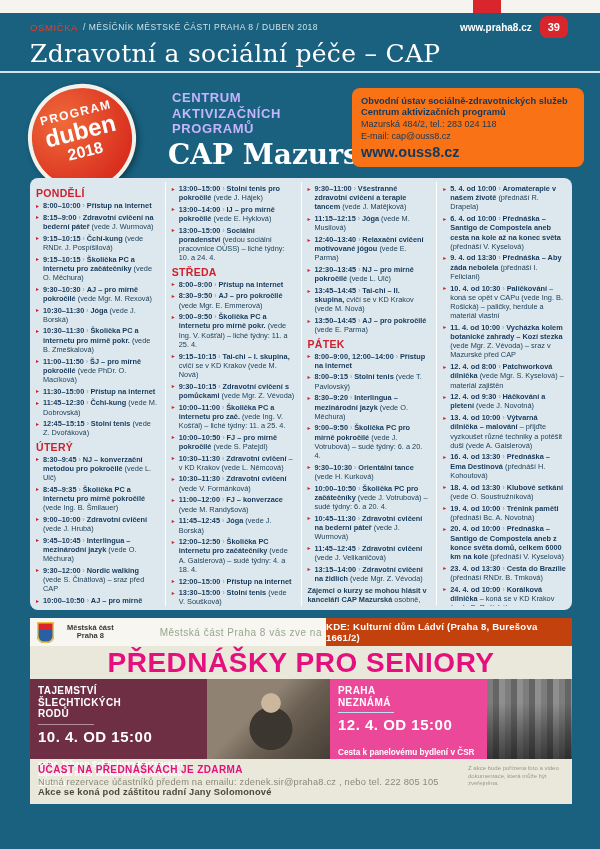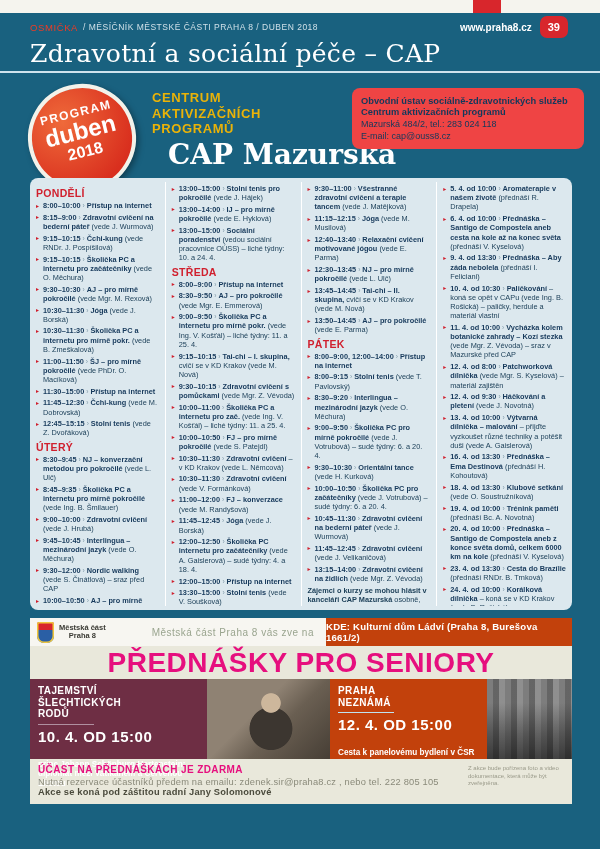--- a/index.html
+++ b/index.html
@@ -23,25 +23,25 @@
   .title-rule{position:absolute;top:71px;left:0;width:600px;height:2px;background:#cfe3ed;}
 
   
   .badge{position:absolute;top:84px;left:28px;width:100px;height:100px;border-radius:50%;
          background:radial-gradient(circle at 35% 30%,#ef6a3a,#d92f1e 75%);
          border:4px solid #f3f2ea;transform:rotate(-14deg);
          box-shadow:2px 3px 6px rgba(0,0,0,.35);color:#fff;text-align:center;}
   .badge .b1{font-size:12px;font-weight:bold;letter-spacing:1.5px;margin-top:17px;}
   .badge .b2{font-size:24px;font-weight:bold;line-height:24px;}
   .badge .b3{font-size:16px;font-weight:bold;}
-  .cap-center{position:absolute;top:90px;left:152px;color:#eab308;}
+  .cap-center{position:absolute;top:90px;left:172px;color:#c4b5fd;}
   .cap-center .l{font-weight:bold;font-size:13px;letter-spacing:.6px;line-height:15.5px;}
   .cap-name{position:absolute;top:138px;left:168px;color:#fff;font-family:"DejaVu Serif","Liberation Serif",serif;
             font-weight:bold;font-size:28px;}
-  .info-box{position:absolute;top:88px;left:352px;width:214px;background:#ef4444;border-radius:8px;
+  .info-box{position:absolute;top:88px;left:352px;width:214px;background:#f97316;border-radius:8px;
             padding:8px 9px 7px 9px;color:#12395c;}
   .info-box .ib{font-weight:bold;font-size:9.3px;line-height:11px;}
   .info-box .ir{font-size:9px;line-height:11px;margin-top:1px;}
   .info-box .is{font-weight:bold;font-size:14.5px;margin-top:2px;}
 
   
   .schedule{position:absolute;top:178px;left:30px;width:542px;height:432px;background:#dce8ee;
             border-radius:8px;display:flex;overflow:hidden;padding:4px 0;box-sizing:border-box;}
   .col{flex:1;padding:2px 6px;overflow:hidden;}
   .col + .col{border-left:1px solid #fff;}
@@ -52,35 +52,35 @@
   .entry .sep{color:#7f99a8;margin:0 2px;font-size:6.5px;}
   .entry .ti{font-weight:bold;color:#16395b;}
   .note{font-size:7.35px;line-height:9.2px;color:#1d4059;margin:2px 0 3px 0;}
 
   
   .ad{position:absolute;top:618px;left:30px;width:542px;height:186px;background:#e9e8db;}
   .ad-top{height:28px;background:#f7f6f1;display:flex;align-items:center;position:relative;}
   .coa{width:17px;height:21px;margin-left:7px;border-radius:2px 2px 7px 7px;
        background:linear-gradient(180deg,#d8262c 0 40%,#2a5fa5 40% 100%);
        box-shadow:inset 0 0 0 1.5px #f0c73c;}
-  .logo-text{font-size:7.5px;font-weight:bold;color:#3a3a33;line-height:8.5px;margin-left:5px;text-align:center;}
+  .logo-text{font-size:7.5px;font-weight:bold;color:#3a3a33;line-height:8.5px;margin-left:13px;text-align:center;}
   .invite{font-size:10px;color:#9aa58f;letter-spacing:.5px;margin-left:46px;}
   .kde{position:absolute;right:0;top:0;height:28px;width:246px;background:#c2410c;color:#fff;
        font-weight:bold;font-size:9.6px;display:flex;align-items:center;justify-content:center;letter-spacing:.2px;}
   .ad-title{height:33px;display:flex;align-items:center;justify-content:center;color:#e60f7e;
             font-weight:bold;font-size:28px;letter-spacing:.5px;}
   .ad-panels{display:flex;height:80px;}
   .lect{padding:6px 8px;box-sizing:border-box;color:#fff;}
   .lect .lt{font-size:10px;font-weight:bold;line-height:11.5px;letter-spacing:.4px;}
   .lect .dv{width:56px;height:1px;margin:4px 0 3px 0;}
   .lect .ld{font-size:15px;font-weight:bold;letter-spacing:.5px;}
   .lect .ls{font-size:8.2px;line-height:9.8px;margin-top:15px;font-weight:bold;}
   .lect1{width:177px;background:#6e2e44;}
   .lect1 .dv{background:#b08fa0;}
-  .lect2{width:157px;background:#c2410c;}
+  .lect2{width:157px;background:#ec4899;}
   .lect2 .dv{background:#bfe3f2;}
   .photo1{width:123px;background:
       radial-gradient(circle at 52% 30%,#cdb79c 0 11%,rgba(0,0,0,0) 12%),
       radial-gradient(circle at 52% 62%,#3c3630 0 26%,rgba(0,0,0,0) 27%),
       linear-gradient(135deg,#8f8273 0 40%,#6a5f52 60%,#463e35);}
   .photo2{flex:1;background:
       repeating-linear-gradient(90deg,#9a9a9a 0 6px,#7c7c7c 6px 12px,#b0b0b0 12px 18px),
       linear-gradient(180deg,#cfcfcf 0 30%,#8a8a8a 70%,#5f5f5f);background-blend-mode:multiply;}
   .ad-footer{position:relative;padding:5px 8px;}
   .f1{color:#e60f7e;font-weight:bold;font-size:10px;letter-spacing:.4px;}
@@ -115,20 +115,21 @@
   <div class="l">AKTIVIZAČNÍCH</div>
   <div class="l">PROGRAMŮ</div>
 </div>
 <div class="cap-name">CAP Mazurská</div>
 
 <div class="info-box">
   <div class="ib">Obvodní ústav sociálně-zdravotnických služeb</div>
   <div class="ib">Centrum aktivizačních programů</div>
   <div class="ir">Mazurská 484/2, tel.: 283 024 118</div>
   <div class="ir">E-mail: cap@ouss8.cz</div>
+  <div class="is">www.ouss8.cz</div>
 </div>
 
 <div class="schedule">
     <div class="col">
       <div class="dayh">PONDĚLÍ</div>
       <div class="entry"><span class="arr">▸</span><span class="tm">8:00–10:00</span><span class="sep">›</span><span class="ti">Přístup na internet</span></div>
       <div class="entry"><span class="arr">▸</span><span class="tm">8:15–9:00</span><span class="sep">›</span><span class="ti">Zdravotní cvičení na bederní páteř</span><span class="re"> (vede J. Wurmová)</span></div>
       <div class="entry"><span class="arr">▸</span><span class="tm">9:15–10:15</span><span class="sep">›</span><span class="ti">Čchi-kung</span><span class="re"> (vede RNDr. J. Pospíšilová)</span></div>
       <div class="entry"><span class="arr">▸</span><span class="tm">9:15–10:15</span><span class="sep">›</span><span class="ti">Školička PC a internetu pro začátečníky</span><span class="re"> (vede O. Měchura)</span></div>
       <div class="entry"><span class="arr">▸</span><span class="tm">9:30–10:30</span><span class="sep">›</span><span class="ti">AJ – pro mírně pokročilé</span><span class="re"> (vede Mgr. M. Rexová)</span></div>

